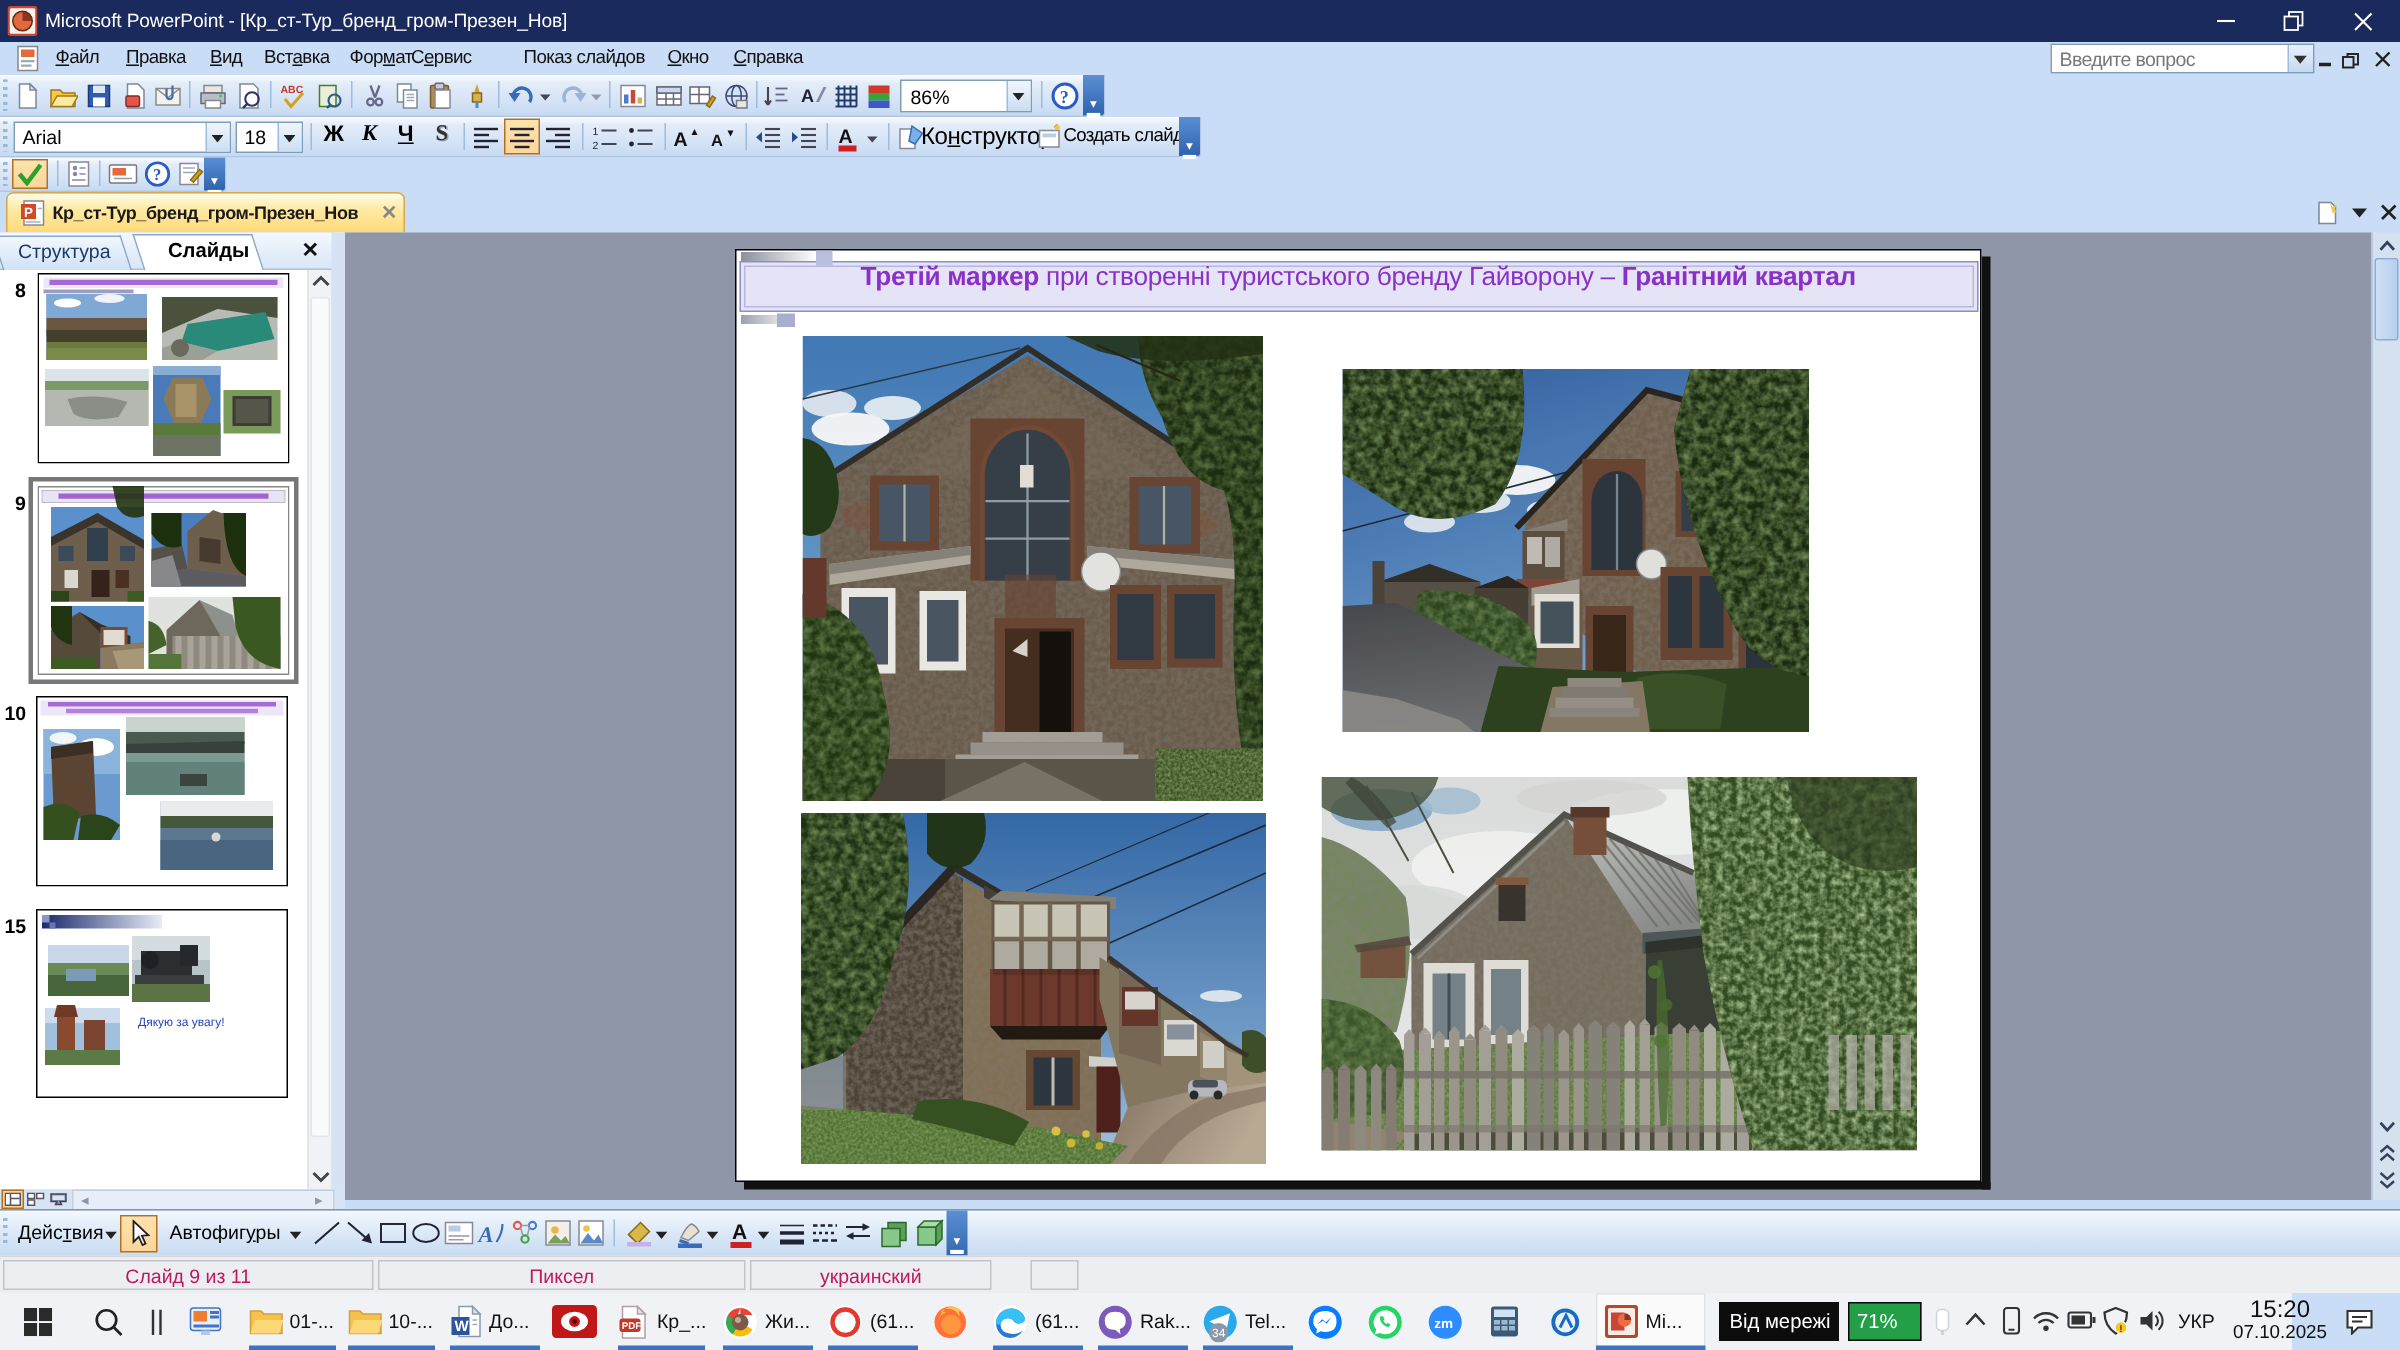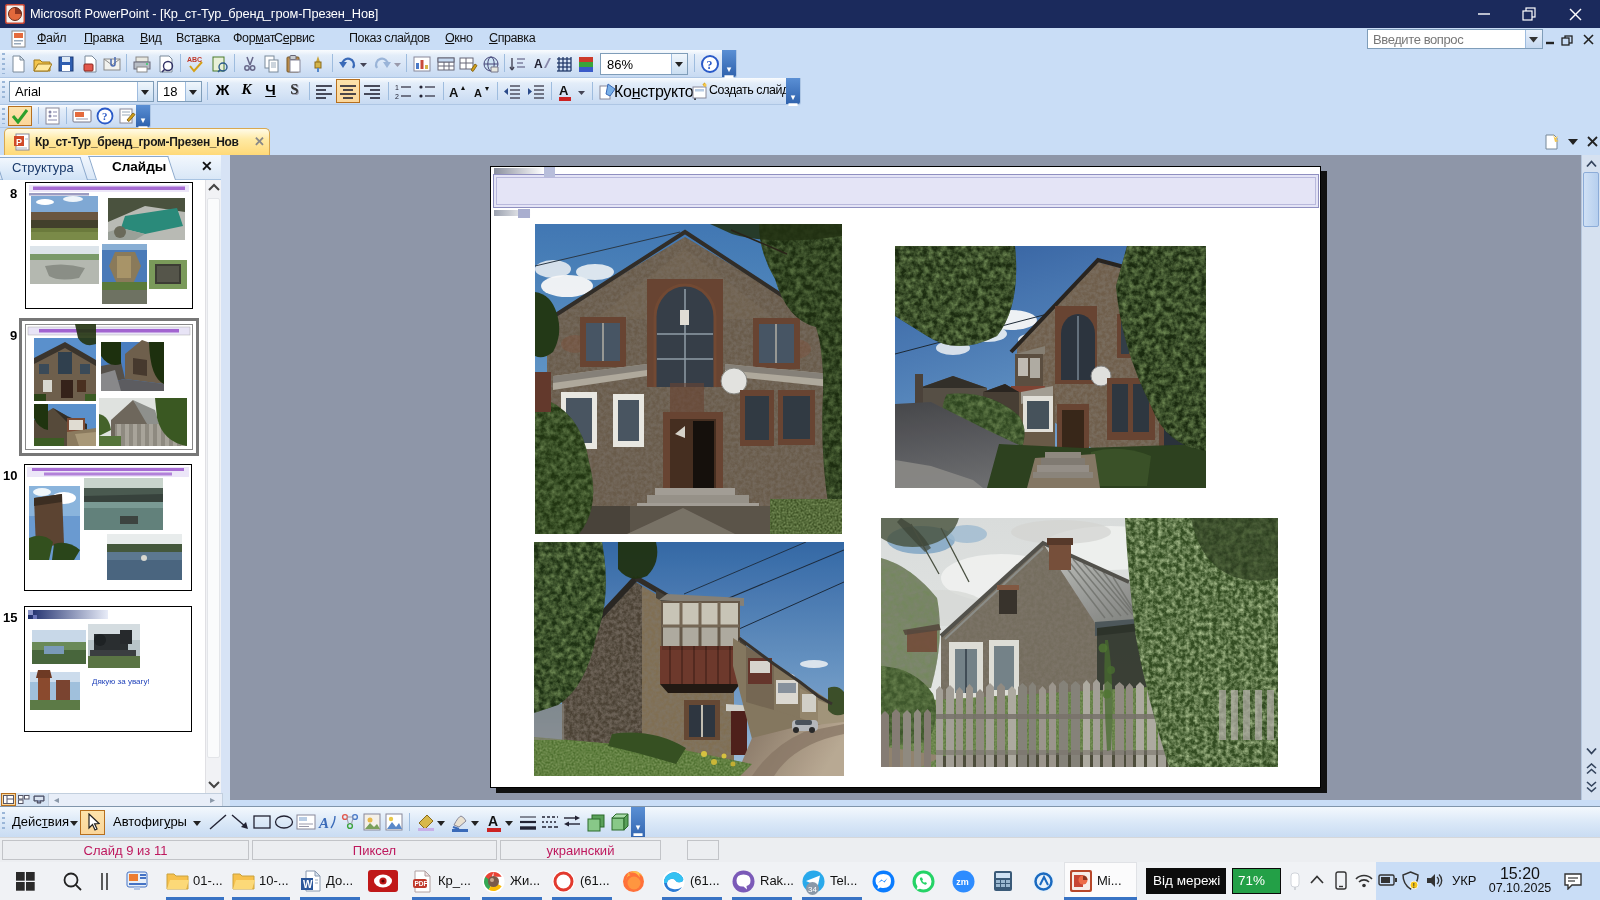--- a/index.html
+++ b/index.html
@@ -42,21 +42,21 @@
   #titlebox { position:absolute; left:2px; top:7px; width:826px; height:34px; background:#e4e4f6; border:1px solid #8f8fc0; }
   #titlebox .inner { position:absolute; left:2px; top:2px; right:2px; bottom:2px; border:1px solid #b8b8dc; }
   #titletxt { position:absolute; left:0; right:0; top:7px; text-align:center; font-size:17.5px; color:#8a30c8; letter-spacing:-0.2px; }
   
   #drawbar { left:0; top:806px; width:1600px; height:31px; background:linear-gradient(#f3f8fd,#d9e7f7 55%,#c9dcf3); border-top:1px solid #8095ab; }
   
   #statusbar { left:0; top:837px; width:1600px; height:25px; background:#eceef1; border-top:1px solid #d5d7da; font-size:13px; color:#be185d; }
   .ssec { position:absolute; top:2px; height:20px; border:1px solid #c2c4c8; background:#eceef1; }
   .ssec div { margin-top:2px; text-align:center; }
   
-  #taskbar { left:0; top:862px; width:1376px; height:38px; background:#f0f2f5; }
+  #taskbar { left:0; top:862px; width:1528px; height:38px; background:#f0f2f5; }
   .tbtn { position:absolute; top:0; height:36px; font-size:13px; color:#111; }
   .uline { position:absolute; top:35px; height:3px; background:#3873c4; }
 </style>
 </head>
 <body>
   <div class="abs" id="titlebar">
     <svg class="abs" style="left:5px;top:4px;" width="20" height="20" viewBox="0 0 20 20">
       <rect x="0" y="0" width="20" height="20" rx="2" fill="#c74634"></rect>
       <rect x="1.5" y="1.5" width="17" height="17" rx="1" fill="#f4f0ec"></rect>
       <circle cx="10" cy="10" r="6.5" fill="#e2693c"></circle>
@@ -642,20 +642,21 @@
     </svg>
   </div>
   <div class="abs" id="splitter"></div>
   <div class="abs" id="mainarea">
     <div id="slideshadow1"></div>
     <div id="slideshadow2"></div>
     <div id="slide">
       <div id="titlebox">
         <div class="inner"></div>
       </div>
+      <div id="titletxt"><b>Третій маркер</b> при створенні туристського бренду Гайворону – <b>Гранітний квартал</b></div>
       <div class="deco" style="position:absolute;left:3px;top:1px;width:50px;height:6px;background:linear-gradient(90deg,#8a8f9e,#fff);"></div>
       <div class="deco" style="position:absolute;left:53px;top:0px;width:11px;height:10px;background:#b8bedb;"></div>
       <div class="deco" style="position:absolute;left:3px;top:43px;width:37px;height:6px;background:linear-gradient(90deg,#9aa0ae,#fff);"></div>
       <div class="deco" style="position:absolute;left:27px;top:42px;width:12px;height:9px;background:#a9aecf;"></div>
       <svg id="ph1" style="filter:saturate(0.88) brightness(0.97);position:absolute;left:44px;top:57px;" width="307" height="310" viewBox="0 0 307 310">
         <defs>
           <linearGradient id="sky1" x1="0" y1="0" x2="0" y2="1">
             <stop offset="0" stop-color="#3c7cc2"></stop>
             <stop offset="0.6" stop-color="#63a0d6"></stop>
             <stop offset="1" stop-color="#8ab7e0"></stop>

